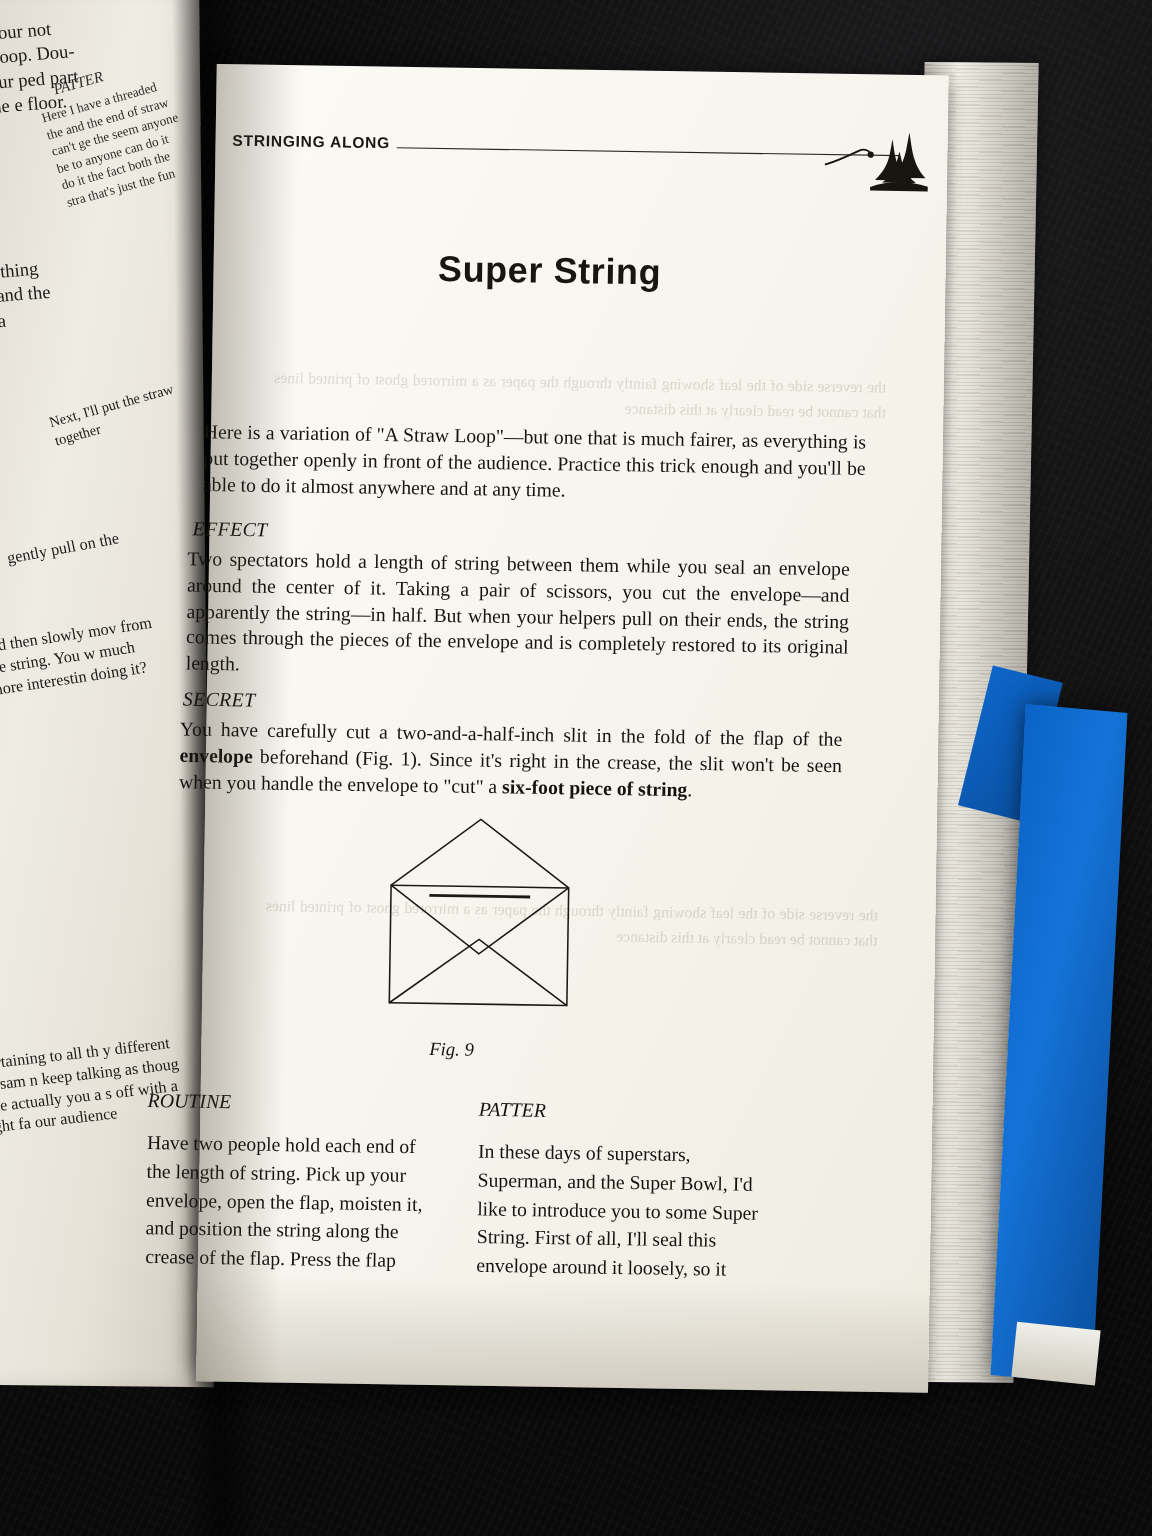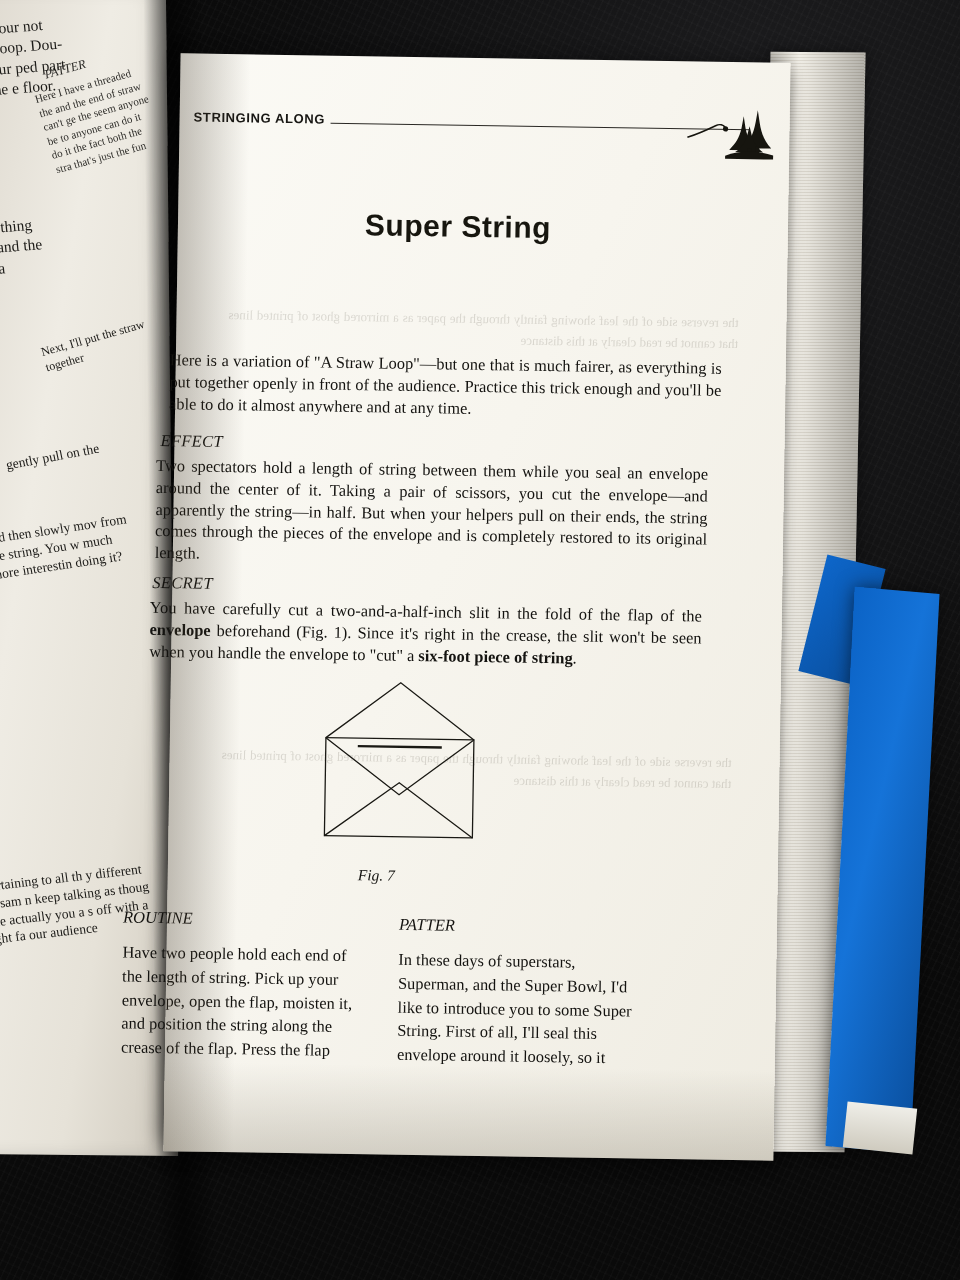--- a/index.html
+++ b/index.html
@@ -377,21 +377,21 @@
 
               <rect x="26" y="62" width="148" height="98"></rect>
 
               <path d="M26 62 L100 118 L174 62"></path>
               <path d="M26 160 L100 106 L174 160"></path>
 
               <path d="M58 70 L142 70" stroke-width="2.4"></path>
             </g>
           </svg>
         </div>
-        <div class="fig-caption">Fig. 7</div>
+        <div class="fig-caption">Fig. 9</div>
 
         <div class="col-left">
           <div class="col-head">ROUTINE</div>
           <div class="col-body">Have two people hold each end of the length of string. Pick up your envelope, open the flap, moisten it, and position the string along the crease of the flap. Press the flap</div>
         </div>
         <div class="col-right">
           <div class="col-head">PATTER</div>
           <div class="col-body">In these days of superstars, Superman, and the Super Bowl, I'd like to introduce you to some Super String. First of all, I'll seal this envelope around it loosely, so it</div>
         </div>
       </div>

